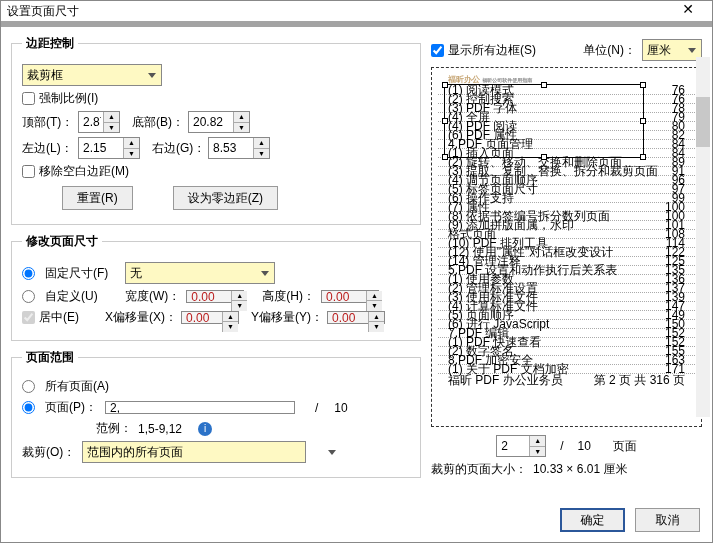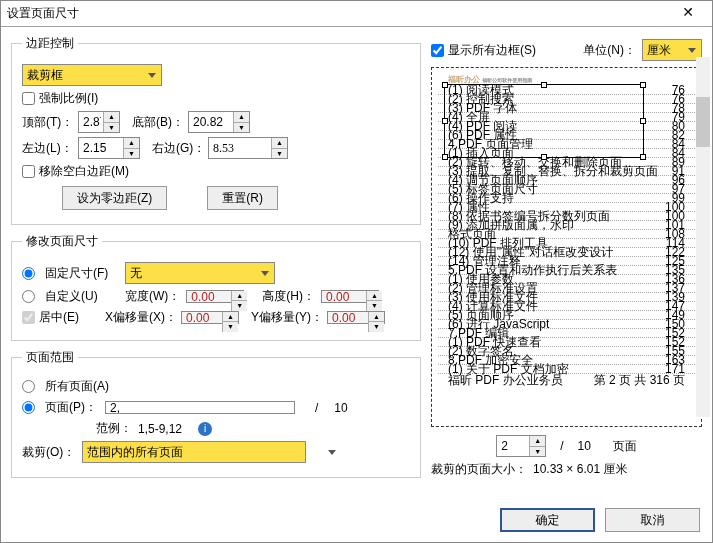--- a/index.html
+++ b/index.html
@@ -1,29 +1,29 @@
 <!DOCTYPE html>
 <html><head>
 <meta charset="utf-8">
 <style>
 *{box-sizing:border-box;margin:0;padding:0;font-family:"Microsoft YaHei",Arial,sans-serif;font-size:12px;color:#000}
 body{background:#fff;width:713px;height:543px;border:1px solid #888;position:relative;overflow:hidden}
-.titlebar{height:26px;display:flex;align-items:center;padding:0 6px;border-bottom:1px solid #a3a3a3}
+.titlebar{height:26px;display:flex;align-items:center;padding:0 6px;border-bottom:6px solid #a3a3a3}
 .titlebar .title{flex:1}
 .close{width:36px;height:20px;text-align:center;font-size:14px;cursor:pointer}
 .content{display:flex;padding:8px 10px 0 10px;gap:10px}
 .left{width:410px}
 .right{flex:1;min-width:0}
 fieldset{border:1px solid #ccc;margin-bottom:8px;padding:8px 10px 10px 10px}
-legend{padding:0 4px;color:#2b579a;font-weight:normal}
+legend{padding:0 4px;color:#2b579a;font-weight:bold}
 legend.black{color:#000}
 .row{display:flex;align-items:center;gap:6px;margin:4px 0}
 label{white-space:nowrap}
 input[type=text],select{border:1px solid #888;height:22px;padding:0 4px;background:#fff}
-select{appearance:none;-webkit-appearance:none;padding-right:18px;background:#fde047}
+select{appearance:none;-webkit-appearance:none;padding-right:18px;background:#fef9c3}
 .selwrap{position:relative;display:inline-block}
 .selwrap::after{content:"";position:absolute;right:6px;top:9px;border-left:4px solid transparent;border-right:4px solid transparent;border-top:5px solid #555;pointer-events:none}
 .spin{position:relative;display:inline-block}
 .spin input{padding-right:18px}
 .spinbtns{position:absolute;right:1px;top:1px;width:16px;height:20px;display:flex;flex-direction:column}
 .spinbtns div{flex:1;border-left:1px solid #aaa;background:#eee;text-align:center;font-size:7px;line-height:9px;cursor:pointer}
 .spinbtns div:first-child{border-bottom:1px solid #aaa}
 .btn{border:1px solid #999;background:#eee;height:24px;padding:0 14px;cursor:pointer}
 .chk{display:flex;align-items:center;gap:4px}
 .chk input{width:13px;height:13px}
@@ -33,21 +33,21 @@
 .preview{border:1px dashed #333;height:360px;position:relative;margin-bottom:8px;padding:6px;overflow:hidden}
 .doc{background:#fff;width:100%;height:100%;position:relative;font-size:6px;line-height:8px;color:#777}
 .doc .ln{display:flex;justify-content:space-between;border-bottom:1px dotted #aaa;padding:0 10px}
 .cropbox{position:absolute;border:1px solid #000;left:12px;top:16px;width:200px;height:74px}
 .handle{position:absolute;width:6px;height:6px;background:#fff;border:1px solid #000}
 .h-nw{left:-3px;top:-3px}.h-n{left:50%;top:-3px;margin-left:-3px}.h-ne{right:-3px;top:-3px}
 .h-w{left:-3px;top:50%;margin-top:-3px}.h-e{right:-3px;top:50%;margin-top:-3px}
 .h-sw{left:-3px;bottom:-3px}.h-s{left:50%;bottom:-3px;margin-left:-3px}.h-se{right:-3px;bottom:-3px}
 .botrow{display:flex;align-items:center;gap:6px;margin:4px 0}
 .footer{position:absolute;right:12px;bottom:10px;display:flex;gap:10px}
-.footer .btn{width:95px}
+.footer .btn{width:65px}
 .footer .btn.primary{border:2px solid #2b579a}
 .infoicon{display:inline-block;width:14px;height:14px;border-radius:50%;background:#2b72c8;color:#fff;text-align:center;font-size:10px;line-height:14px}
 .rightscroll{position:absolute;right:2px;top:56px;width:14px;height:360px;background:#f0f0f0}
 .rightscroll .thumb{width:100%;height:50px;background:#c8c8c8;margin-top:40px}
 </style>
 </head>
 <body>
 
 <div class="titlebar">
   <span class="title">设置页面尺寸</span>
@@ -82,32 +82,32 @@
               <div>▼</div>
             </span></span>
     </div>
     <div class="row">
       <label style="width:50px">左边(L)：</label>
       <span class="spin"><input type="text" style="width: 62px;" value="2.15"><span class="spinbtns">
               <div>▲</div>
               <div>▼</div>
             </span></span>
       <label style="width:50px;margin-left:6px">右边(G)：</label>
-      <span class="spin"><input type="text" style="width: 80px; font-family: Liberation Serif, serif;" value="8.53"><span class="spinbtns">
+      <span class="spin"><input type="text" style="width: 62px;" value="8.53"><span class="spinbtns">
               <div>▲</div>
               <div>▼</div>
             </span></span>
     </div>
     <div class="row chk">
       <input type="checkbox" style="">
       <label>移除空白边距(M)</label>
     </div>
     <div class="row" style="gap:40px;margin-top:6px;padding-left:40px">
+      <button class="btn">重置(R)</button>
       <button class="btn">设为零边距(Z)</button>
-      <button class="btn">重置(R)</button>
     </div>
   </fieldset>
 
   <fieldset>
     <legend class="black">修改页面尺寸</legend>
     <div class="row radio">
       <input type="radio" name="sz" checked="" style="">
       <label style="width:74px">固定尺寸(F)</label>
       <span class="selwrap" style="width:150px">
         <select style="width:150px"><option>无</option></select>

